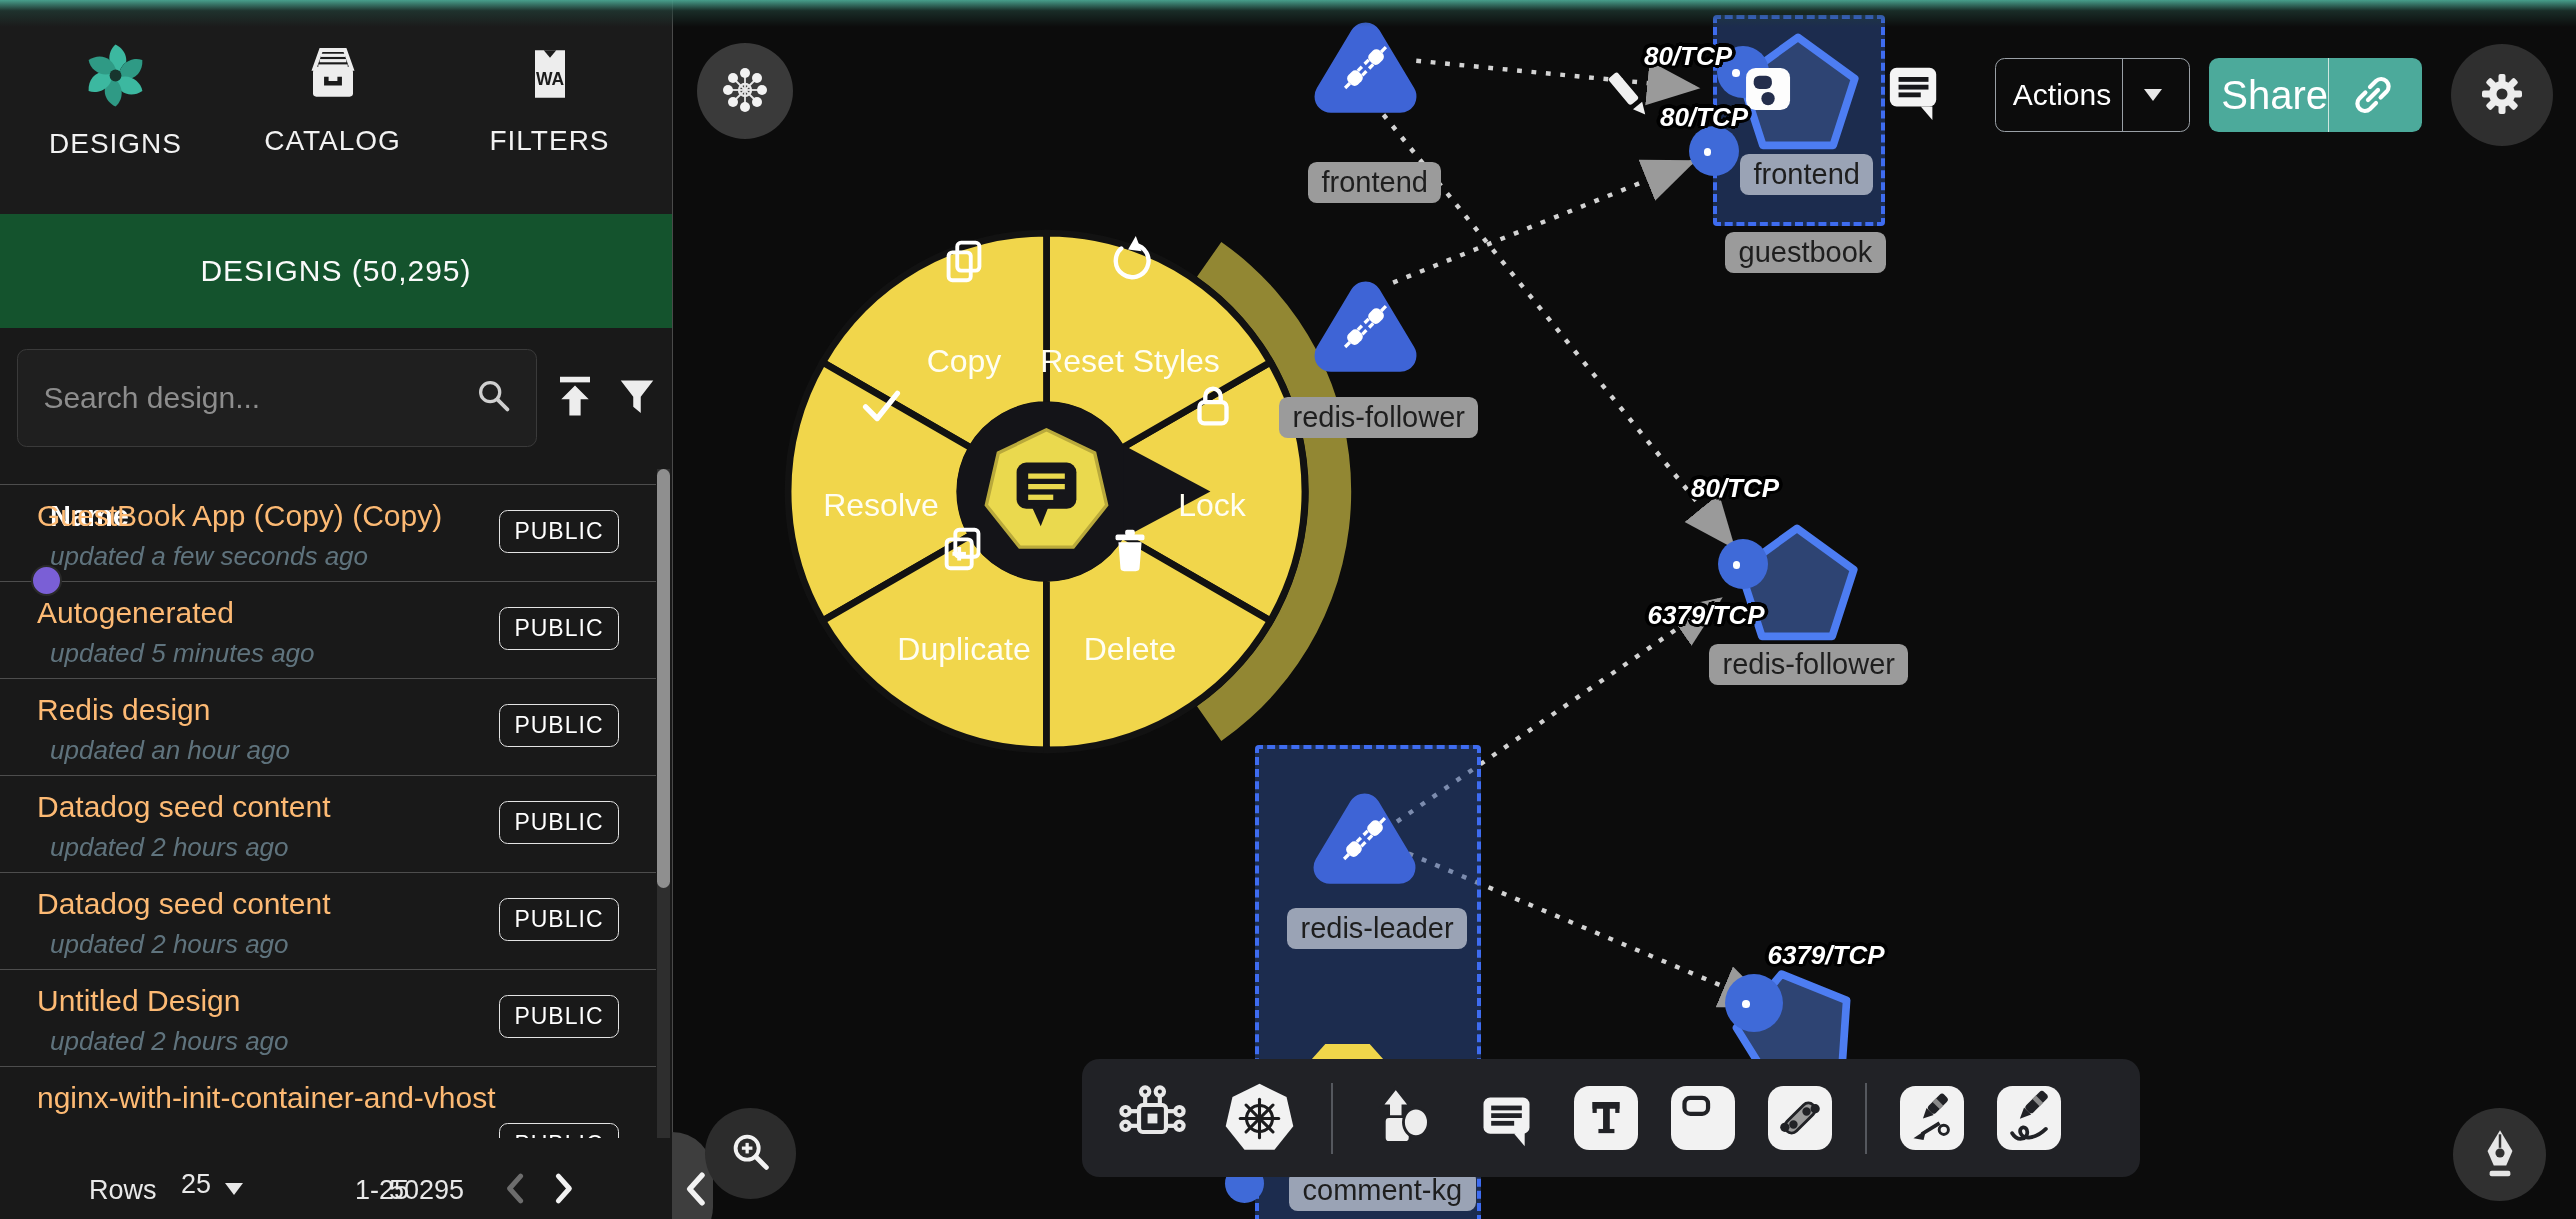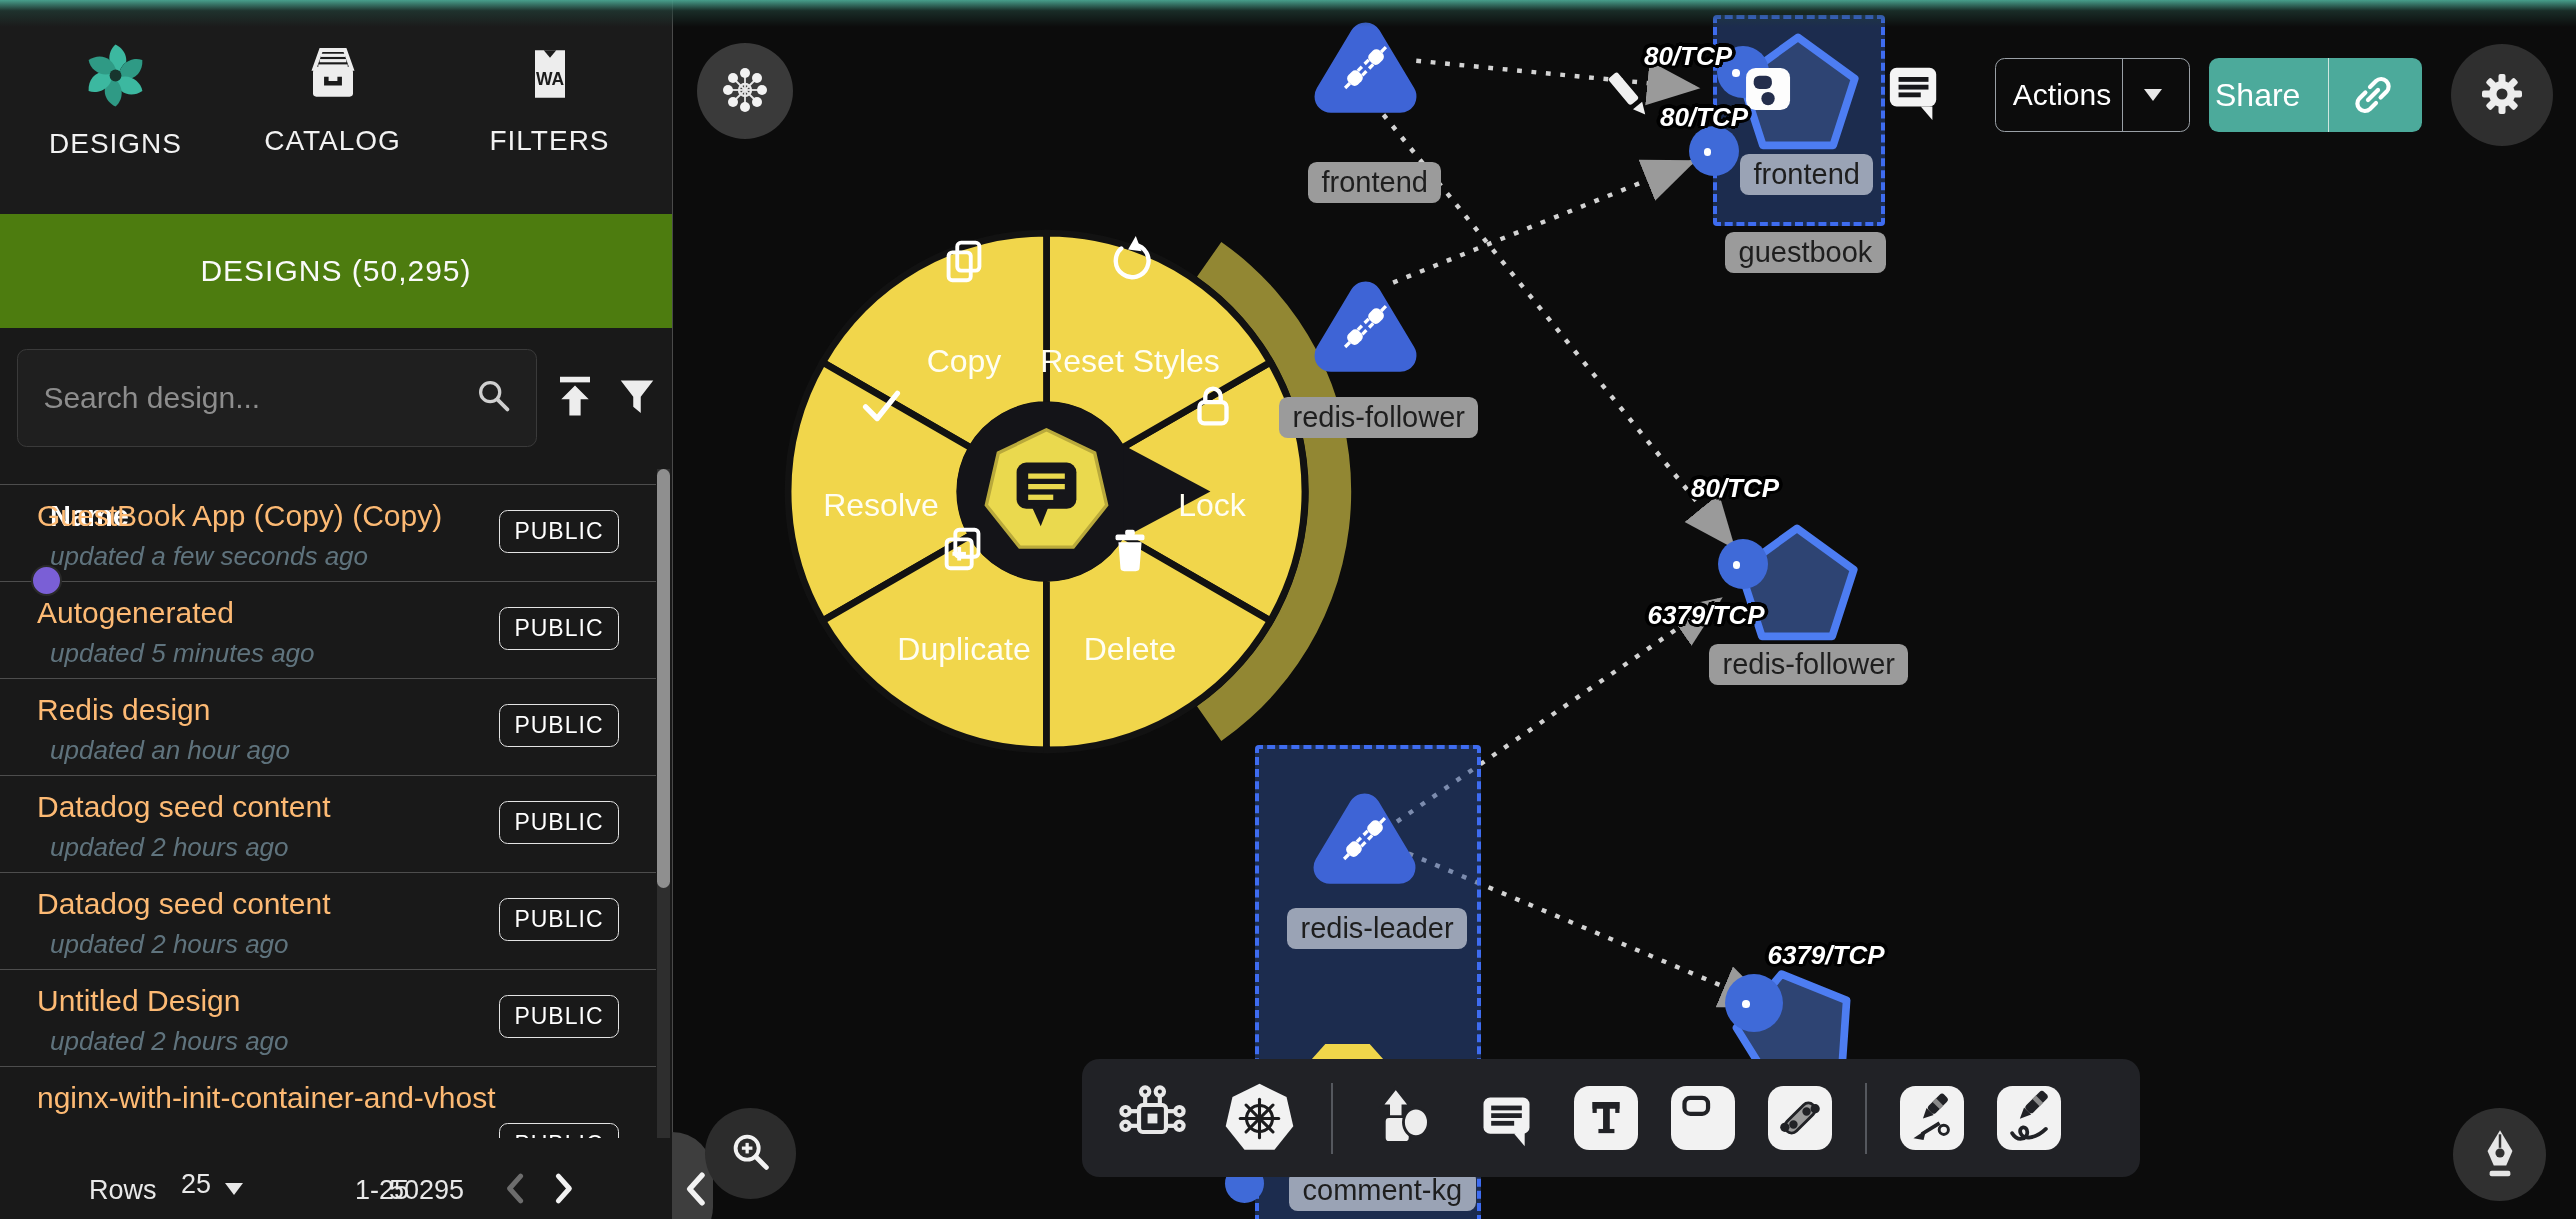--- a/index.html
+++ b/index.html
@@ -6,21 +6,21 @@
   body{width:2576px;height:1219px;background:#0c0c0c;overflow:hidden;position:relative;
        font-family:"Liberation Sans",sans-serif;color:#eee;}
   .abs{position:absolute;}
   
   .sidebar{left:0;top:0;width:672px;height:1219px;background:#191919;border-right:1px solid #4a4a4a;z-index:1;}
   .tabbar{position:absolute;left:0;top:0;width:672px;height:214px;background:#1b1b1b;}
   .tab{position:absolute;top:39px;width:183px;background:none;border:none;color:#f2f2f2;cursor:pointer;
        display:flex;flex-direction:column;align-items:center;gap:13.5px;font-family:inherit;}
   .tab-label{font-size:28px;letter-spacing:1px;color:#f2f2f2;}
   .tab-underline{position:absolute;left:37px;top:235px;width:158px;height:4.8px;background:#45b3a2;border-radius:2.9px;}
-  .panel-title{position:absolute;left:0;top:214px;width:672px;height:114px;background:#4d7c0f;
+  .panel-title{position:absolute;left:0;top:214px;width:672px;height:114px;background:#14532d;
        display:flex;align-items:center;justify-content:center;font-size:30px;letter-spacing:1px;color:#fafafa;}
   .search-wrap{position:absolute;left:17.4px;top:349px;width:518px;height:96px;background:#1f1f1f;
        border:1px solid #3a3a3a;border-radius:9.6px;display:flex;align-items:center;}
   .search-input{flex:1;background:transparent;border:none;outline:none;color:#cfcfcf;font-size:30px;
        padding:0 9.6px 0 25px;font-family:inherit;}
   .search-input::placeholder{color:#8d8d8d;}
   .icon-btn{background:none;border:none;cursor:pointer;padding:0;}
   .col-header{position:absolute;left:50px;top:500px;font-size:29px;font-weight:bold;color:#fff;}
   .rows{position:absolute;left:0;top:484px;width:656px;}
   .row{position:relative;height:96px;border-top:1px solid #4d4d4d;}
@@ -60,21 +60,21 @@
   .tsq{width:64px;height:64px;background:#f2f2f2;border-radius:15.4px;display:flex;align-items:center;justify-content:center;}
   .tdiv{width:1.9px;height:71px;background:#55585e;}
   .float-btn{border:none;border-radius:50%;cursor:pointer;display:flex;align-items:center;justify-content:center;z-index:7;}
   .actions-btn{left:1995px;top:58px;width:195px;height:74px;border:1.9px solid #9aa0a6;border-radius:9.6px;
        background:transparent;z-index:7;display:flex;align-items:center;cursor:pointer;}
   .actions-label{flex:1;text-align:center;font-size:30px;color:#fff;}
   .actions-sep{width:1px;height:74px;background:#9aa0a6;}
   .actions-caret{width:60px;display:flex;align-items:center;justify-content:center;}
   .share-btn{left:2209px;top:58px;width:213px;height:74px;background:#4caa9b;border:none;border-radius:9.6px;
        z-index:7;display:flex;align-items:center;cursor:pointer;}
-  .share-label{flex:1;text-align:left;font-size:32px;color:#fff;}
+  .share-label{flex:1;text-align:right;font-size:40px;color:#fff;}
   .share-sep{width:1px;height:74px;background:#cfe6e0;}
   .share-link{width:87px;display:flex;align-items:center;justify-content:center;}
 </style>
 </head>
 <body>
 
 <div class="abs sidebar">
   <div class="tabbar">
     <button class="tab" style="left:24px;">
       <span>

